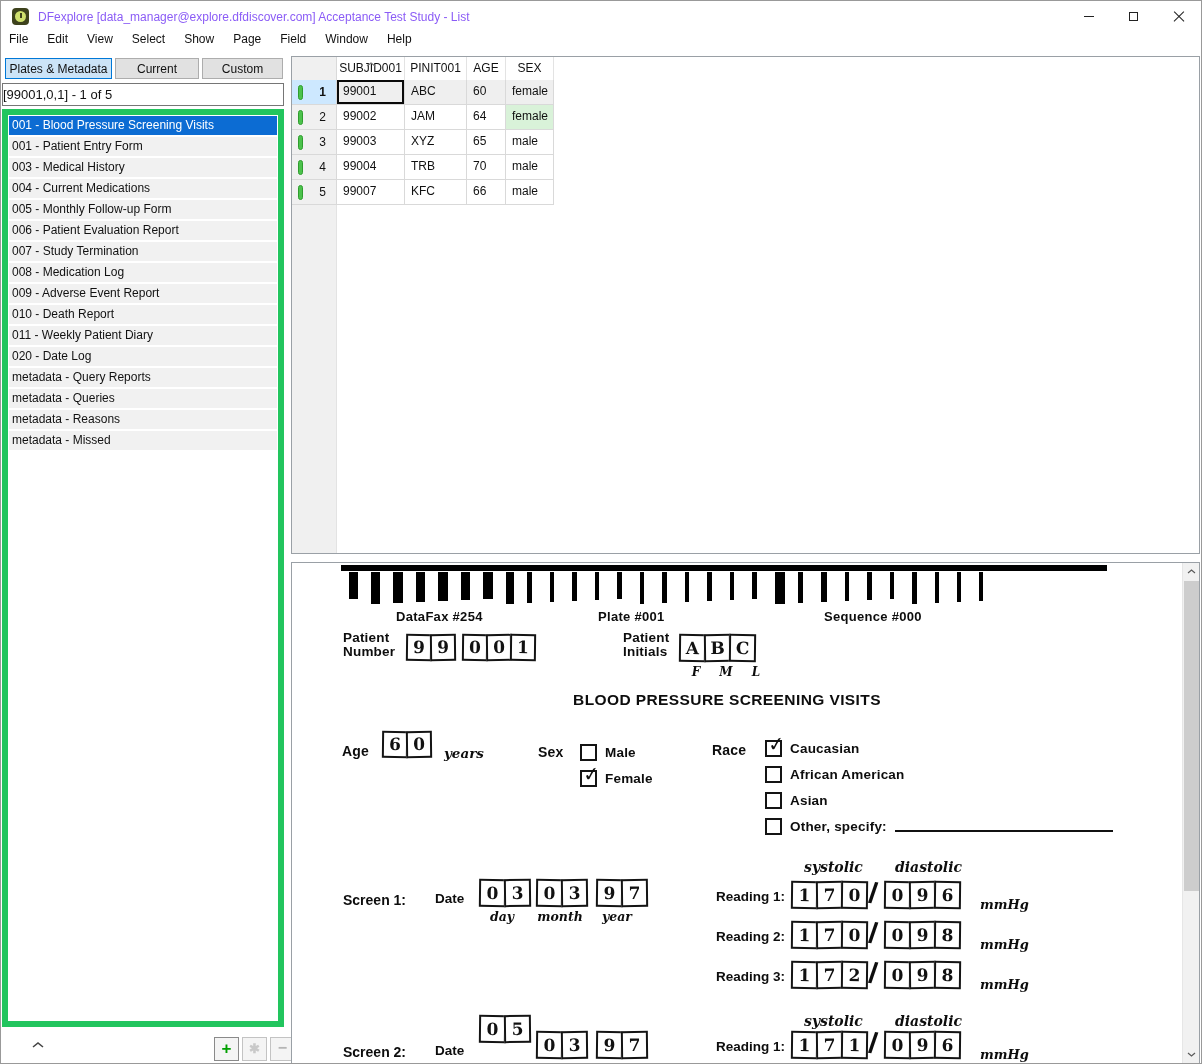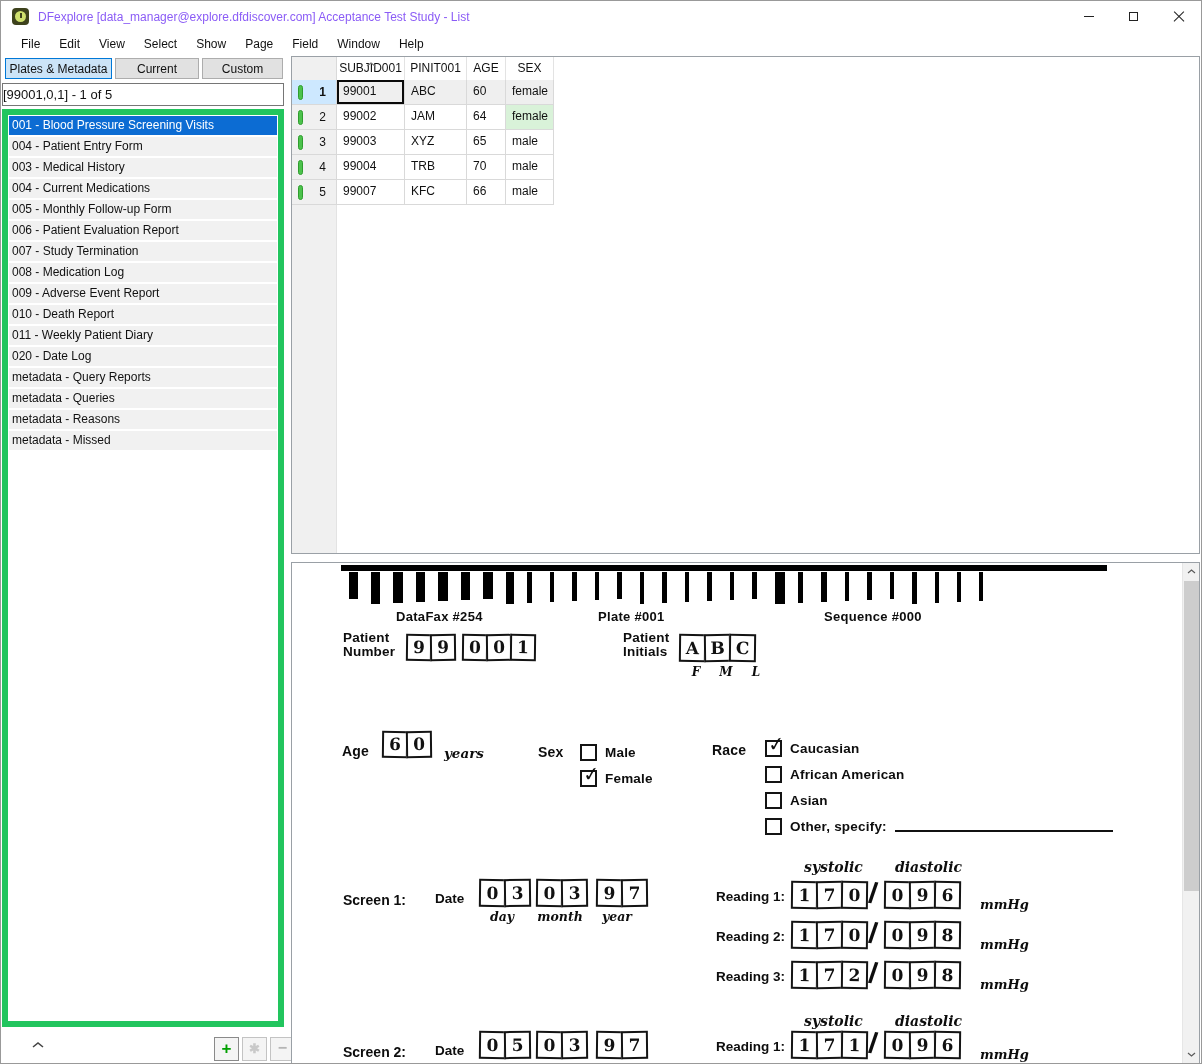--- a/index.html
+++ b/index.html
@@ -22,21 +22,21 @@
   .winbtn { width:45px; height:100%; display:flex; align-items:center; justify-content:center; }
   .glyph-min { width:10px; height:1px; background:#222; }
   .glyph-max { width:9px; height:9px; border:1px solid #222; }
   .glyph-close { position:relative; width:12px; height:12px; }
   .glyph-close i { position:absolute; left:-1px; top:5px; width:14px; height:1.2px; background:#222; display:block; }
   .glyph-close i:first-child { transform:rotate(45deg); }
   .glyph-close i:last-child  { transform:rotate(-45deg); }
 
   
   .menubar { position:absolute; left:0; top:31px; right:0; height:23px; background:#fff;
-             display:flex; align-items:center; padding-left:20px; }
+             display:flex; align-items:flex-start; padding-left:8px; }
   .menu-item { font-size:12px; color:#111; margin-right:19px; cursor:default; }
 
   
   .tabsrow { position:absolute; left:4px; top:57px; width:278px; height:21px; display:flex; gap:3px; }
   .tab { height:21px; font-size:12px; font-family:"Liberation Sans",sans-serif; color:#111;
          background:#e1e1e1; border:1px solid #adadad; }
   .tab.active { background:#cce4f7; border:1px solid #0078d7; }
   .tab.t0 { width:107px; } .tab.t1 { width:84px; } .tab.t2 { width:81px; }
 
   .statusbox { position:absolute; left:1px; top:82px; width:282px; height:23px;
@@ -177,21 +177,21 @@
     </div>
 
   <div class="tabsrow">
       <button class="tab t0 active">Plates &amp; Metadata</button>
       <button class="tab t1">Current</button>
       <button class="tab t2">Custom</button>
     </div>
   <div class="statusbox">[99001,0,1] - 1 of 5</div>
   <div class="sidelist">
       <div class="side-item selected">001 - Blood Pressure Screening Visits</div>
-      <div class="side-item">004 - Patient Entry Form</div>
+      <div class="side-item">001 - Patient Entry Form</div>
       <div class="side-item">003 - Medical History</div>
       <div class="side-item">004 - Current Medications</div>
       <div class="side-item">005 - Monthly Follow-up Form</div>
       <div class="side-item">006 - Patient Evaluation Report</div>
       <div class="side-item">007 - Study Termination</div>
       <div class="side-item">008 - Medication Log</div>
       <div class="side-item">009 - Adverse Event Report</div>
       <div class="side-item">010 - Death Report</div>
       <div class="side-item">011 - Weekly Patient Diary</div>
       <div class="side-item">020 - Date Log</div>
@@ -300,20 +300,21 @@
 
       <div class="blk-label" style="left:331px; top:68px;">
         <span>Patient</span><br>
         <span>Initials</span>
       </div>
       <div class="boxes big" style="left:387px; top:71px;"><span class="dbox">A</span><span class="dbox">B</span><span class="dbox">C</span></div>
       <div class="fml" style="left:389px; top:102px;">
         <span>F</span><span>M</span><span>L</span>
       </div>
 
+      <div class="crf-title">BLOOD PRESSURE SCREENING VISITS</div>
 
       <div class="blk-label" style="left:50px; top:181px; font-size:14px;">Age</div>
       <div class="boxes" style="left:90px; top:168px;"><span class="dbox">6</span><span class="dbox">0</span></div>
       <div class="it-serif abs" style="left:152px; top:182px; font-size:13.5px;">years</div>
 
       <div class="blk-label" style="left:246px; top:182px; font-size:14px;">Sex</div>
       <div class="optrows" style="left:288px; top:176px;">
           <div class="optrow">
             <span class="cb"></span>
             <span class="optlabel">Male</span>
@@ -375,21 +376,21 @@
             <span class="boxes big" style="left: 499px; top: 102px;"><span class="dbox">1</span><span class="dbox">7</span><span class="dbox">2</span></span>
             <span class="slash" style="top: 98px;">/</span>
             <span class="boxes big" style="left: 592px; top: 102px;"><span class="dbox">0</span><span class="dbox">9</span><span class="dbox">8</span></span>
             <span class="unit it-serif" style="top: 118px;">mmHg</span>
           </div>
           <div class="screen" style="top: 450px;">
             <div class="colhead it-serif" style="left: 512px;">systolic</div>
             <div class="colhead it-serif" style="left: 603px;">diastolic</div>
             <div class="scr-label" style="top: 31px;">Screen 2:</div>
             <div class="date-label" style="top: 30px;">Date</div>
-            <span class="boxes big" style="left: 187px; top: 18px;"><span class="dbox">0</span><span class="dbox">5</span></span>
+            <span class="boxes big" style="left: 187px; top: 2px;"><span class="dbox">0</span><span class="dbox">5</span></span>
             <span class="boxes big" style="left: 244px; top: 18px;"><span class="dbox">0</span><span class="dbox">3</span></span>
             <span class="boxes big" style="left: 304px; top: 18px;"><span class="dbox">9</span><span class="dbox">7</span></span>
             <div class="read-label" style="top: 26px;">Reading 1:</div>
             <span class="boxes big" style="left: 499px; top: 18px; text-decoration: underline;"><span class="dbox">1</span><span class="dbox">7</span><span class="dbox">1</span></span>
             <span class="slash" style="top: 14px;">/</span>
             <span class="boxes big" style="left: 592px; top: 18px;"><span class="dbox">0</span><span class="dbox">9</span><span class="dbox">6</span></span>
             <span class="unit it-serif" style="top: 34px;">mmHg</span>
           </div>
         </div>
     </div>

